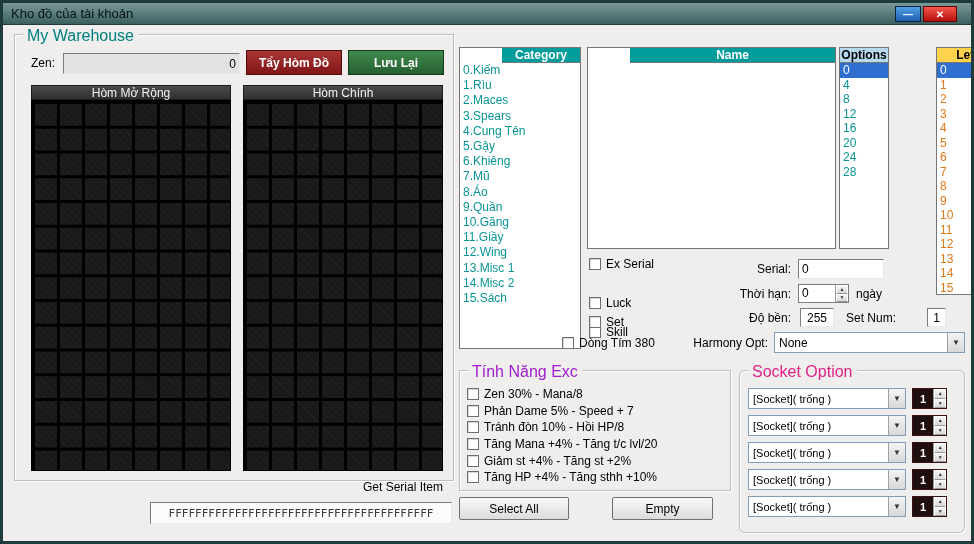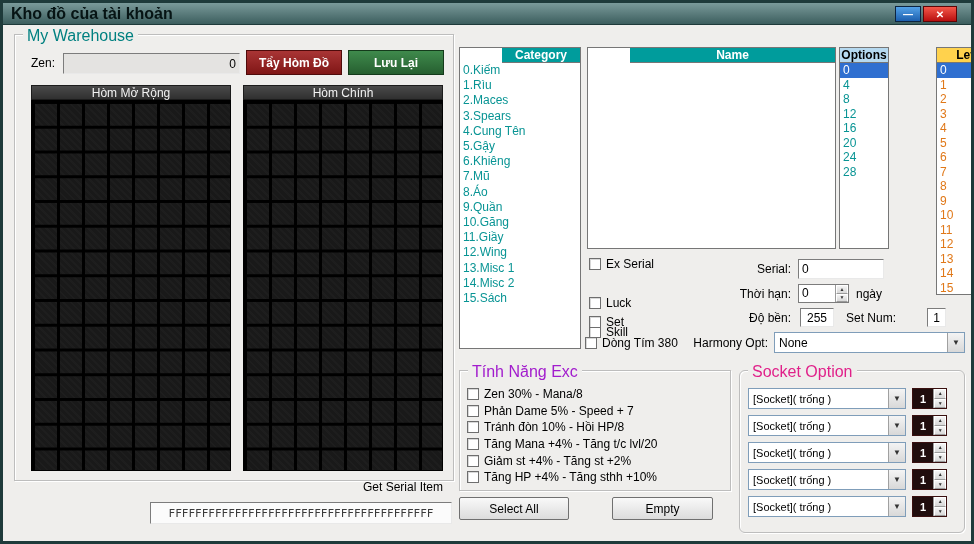--- a/index.html
+++ b/index.html
@@ -6,21 +6,21 @@
   html,body { background:#b8b8b8; font-family:"Liberation Sans", sans-serif; }
   .window { position:relative; width:974px; height:544px; background:#efeeec;
             border:3px solid #1e3a3a; overflow:hidden; }
   .abs { position:absolute; }
 
   
   .titlebar { position:absolute; left:0; top:0; right:0; height:22px;
               background:linear-gradient(to bottom,#7a9a9a,#filtered 60%,#3c5e5e);
               background:linear-gradient(to bottom,#7a9a9a,#3c5e5e);
               border-bottom:1px solid #1e3a3a; display:flex; align-items:center; }
-  .titlebar .title { font-size:16px; font-weight:bold; color:#061414; padding-left:8px; }
+  .titlebar .title { font-size:13px; font-weight:normal; color:#061414; padding-left:8px; }
   .winbtn { position:absolute; top:3px; height:16px; display:flex; align-items:center;
             justify-content:center; font-size:10px; font-weight:bold; color:#fff;
             border:1px solid #0c2440; cursor:default; }
   .btn-min { right:50px; width:26px; background:linear-gradient(#53a2e8,#1c5fae); }
   .btn-close { right:14px; width:34px; background:linear-gradient(#f4584a,#b80f0f); border-color:#5e0505; }
 
   
   .group { position:absolute; border:1px solid #bdbdbd;
            box-shadow:inset 1px 1px 0 #ffffff, 1px 1px 0 #ffffff; }
   .group-label { position:absolute; top:-8px; left:8px; background:#efeeec;
@@ -216,21 +216,21 @@
     <span>Skill</span>
   </div>
   <div class="cbrow" style="left:586px; top:293px;">
     <span class="cbox"></span>
     <span>Luck</span>
   </div>
   <div class="cbrow" style="left:586px; top:312px;">
     <span class="cbox"></span>
     <span>Set</span>
   </div>
-  <div class="cbrow" style="left:582px; top:333px;">
+  <div class="cbrow" style="left:559px; top:333px;">
     <span class="cbox"></span>
     <span>Dòng Tím 380</span>
   </div>
 
   <span class="lbl abs r" style="left:720px; top:259px; width:68px;">Serial:</span>
   <input class="tin abs" style="left: 795px; top: 256px; width: 86px; height: 20px;" value="0">
 
   <span class="lbl abs r" style="left:706px; top:284px; width:82px;">Thời hạn:</span>
   <div class="spin" style="left:795px; top:281px; width:51px; height:19px;">
     <span class="num">0</span>

